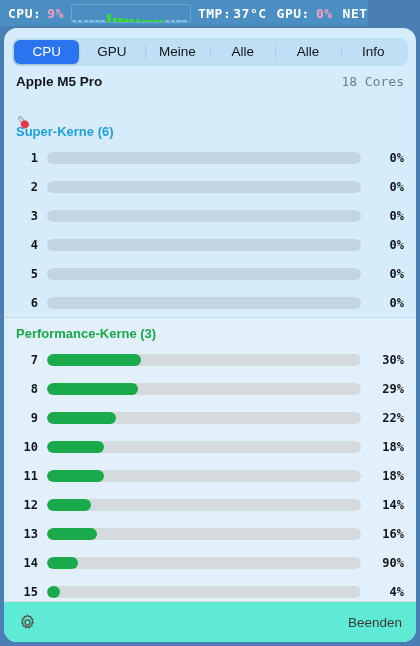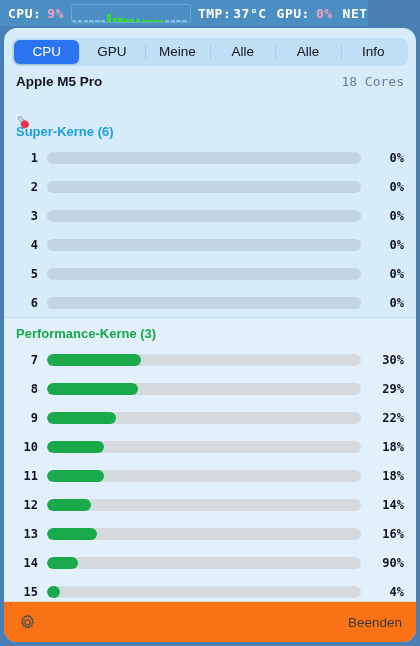--- a/index.html
+++ b/index.html
@@ -222,21 +222,21 @@
     margin-left: 9px;
     font-family: "DejaVu Sans Mono", monospace;
     font-size: 12px;
     font-weight: bold;
     color: #12161c;
   }
 
   
   .footer {
     height: 41px;
-    background: #f97316;
+    background: #5eead4;
     border-top: 1px solid #dcdad3;
     display: flex;
     align-items: center;
     justify-content: space-between;
     padding: 0 14px;
     box-sizing: border-box;
   }
   .gear { width: 19px; height: 19px; display: block; }
   .quit {
     font-size: 13.5px;

